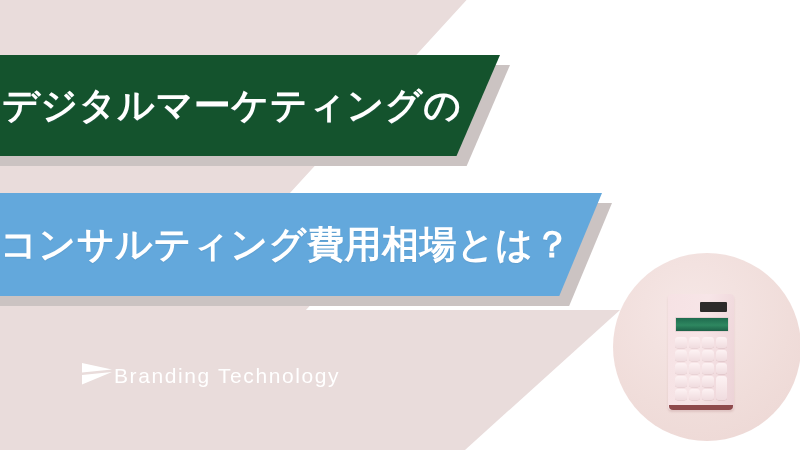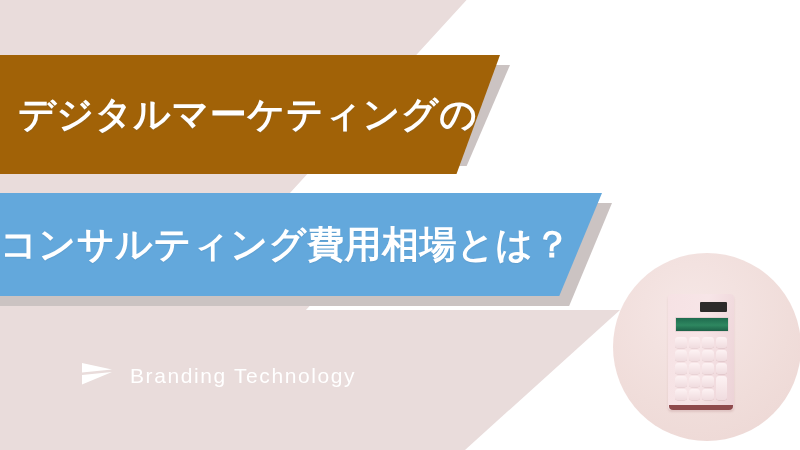--- a/index.html
+++ b/index.html
@@ -57,24 +57,24 @@
     left: 0;
     top: 65px;
     width: 510px;
     height: 101px;
     clip-path: polygon(0 0, 100% 0, 91.5% 100%, 0 100%);
   }
   #banner1 {
     left: 0;
     top: 55px;
     width: 500px;
-    height: 119px;
-    background: #a16207;
+    height: 101px;
+    background: #14532d;
     clip-path: polygon(0 0, 100% 0, 91.3% 100%, 0 100%);
-    padding-left: 18px;
+    padding-left: 2px;
   }
 
   #banner2-shadow {
     left: 0;
     top: 203px;
     width: 612px;
     height: 103px;
     clip-path: polygon(0 0, 100% 0, 93.0% 100%, 0 100%);
   }
   #banner2 {
@@ -96,21 +96,21 @@
     text-shadow: 0 1px 1px rgba(70,110,150,0.18);
   }
 
   
   #logo {
     position: absolute;
     left: 82px;
     top: 363px;
     display: flex;
     align-items: center;
-    gap: 18px;
+    gap: 2px;
   }
   #logo-mark {
     width: 30px;
     height: 24px;
     flex: 0 0 auto;
   }
   #logo-text {
     color: #ffffff;
     font-size: 21px;
     letter-spacing: 1.6px;

